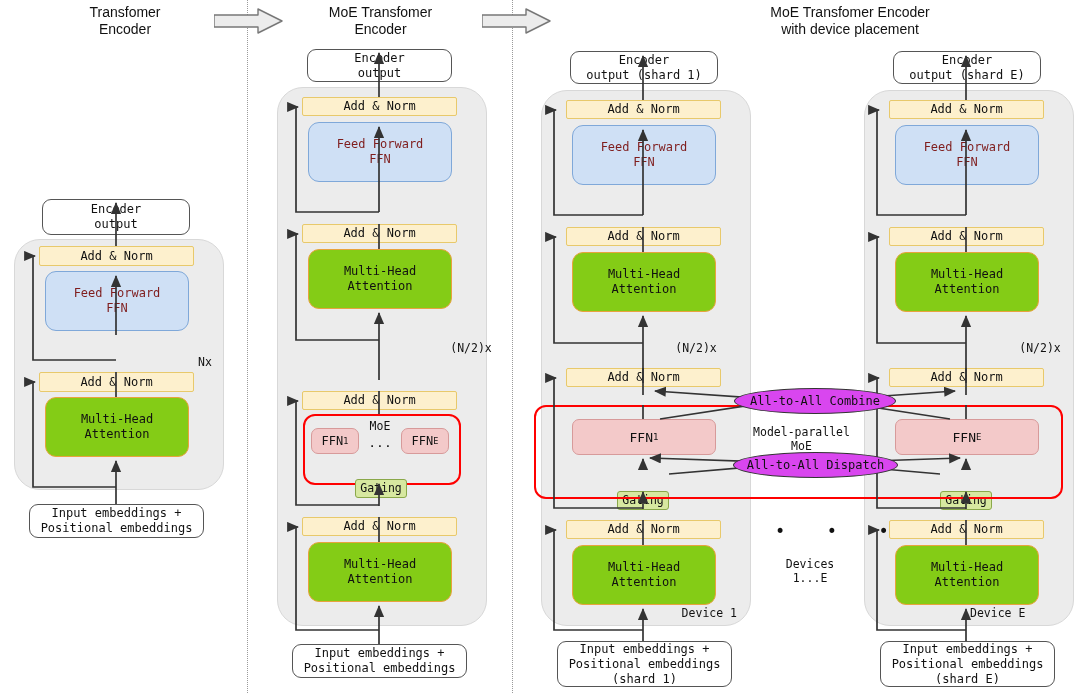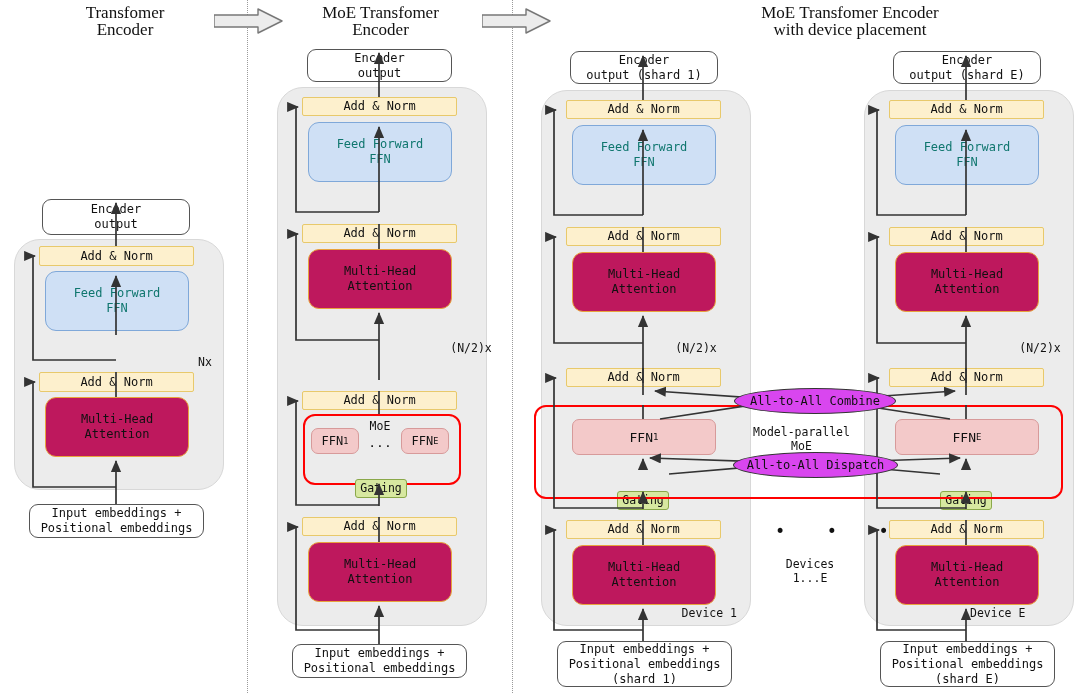--- a/index.html
+++ b/index.html
@@ -1,43 +1,43 @@
 <!DOCTYPE html>
 <html><head>
 <meta charset="utf-8">
 <style>
   html,body{margin:0;padding:0;background:#ffffff;}
   body{width:1080px;height:693px;position:relative;overflow:hidden;
        font-family:"DejaVu Sans Mono","Liberation Mono",monospace;
        color:#1a1a1a;-webkit-font-smoothing:antialiased;}
 
   
-  .title{position:absolute;text-align:center;font-size:17px;line-height:17px;
-         color:#111;white-space:pre;font-family:Liberation Serif, serif;}
+  .title{position:absolute;text-align:center;font-size:14px;line-height:17px;
+         color:#111;white-space:pre;font-family:Liberation Sans, sans-serif;}
 
   
   .divider{position:absolute;top:0;bottom:0;width:0;
            border-left:1px dotted #9a9a9a;}
 
   
   .bigarrow{position:absolute;}
 
   
   .encoder-bg{position:absolute;background:#ececec;border:1px solid #d8d8d8;
               border-radius:26px;}
 
   
   .blk{position:absolute;box-sizing:border-box;display:flex;align-items:center;
        justify-content:center;text-align:center;white-space:pre;
        font-size:12px;line-height:15px;border-radius:7px;}
 
   .blk-io{background:#ffffff;border:1.4px solid #555;border-radius:9px;color:#111;}
   .blk-addnorm{background:#fdf0cd;border:1.3px solid #e8c96b;border-radius:2px;color:#111;}
-  .blk-ffn{background:#cfe0f5;border:1.4px solid #7fa8d9;border-radius:11px;color:#0f766e;text-align:center;}
-  .blk-attn{background:#be185d;border:1.6px solid #e8a33d;border-radius:11px;color:#111;}
+  .blk-ffn{background:#cfe0f5;border:1.4px solid #7fa8d9;border-radius:11px;color:#7f1d1d;text-align:center;}
+  .blk-attn{background:#84cc16;border:1.6px solid #e8a33d;border-radius:11px;color:#111;}
   .blk-expert{background:#f3c9c9;border:1.3px solid #d79a9a;border-radius:7px;color:#111;}
   .blk-gating{background:#d7e8a0;border:1.3px solid #8aa84a;border-radius:3px;color:#111;
               font-size:11.5px;margin-top:23px;}
 
   
   .moe-outline{position:absolute;border:2.4px solid #ff0000;border-radius:12px;
                background:transparent;}
 
   
   .lbl{position:absolute;white-space:pre;font-size:11.5px;line-height:14px;color:#111;

